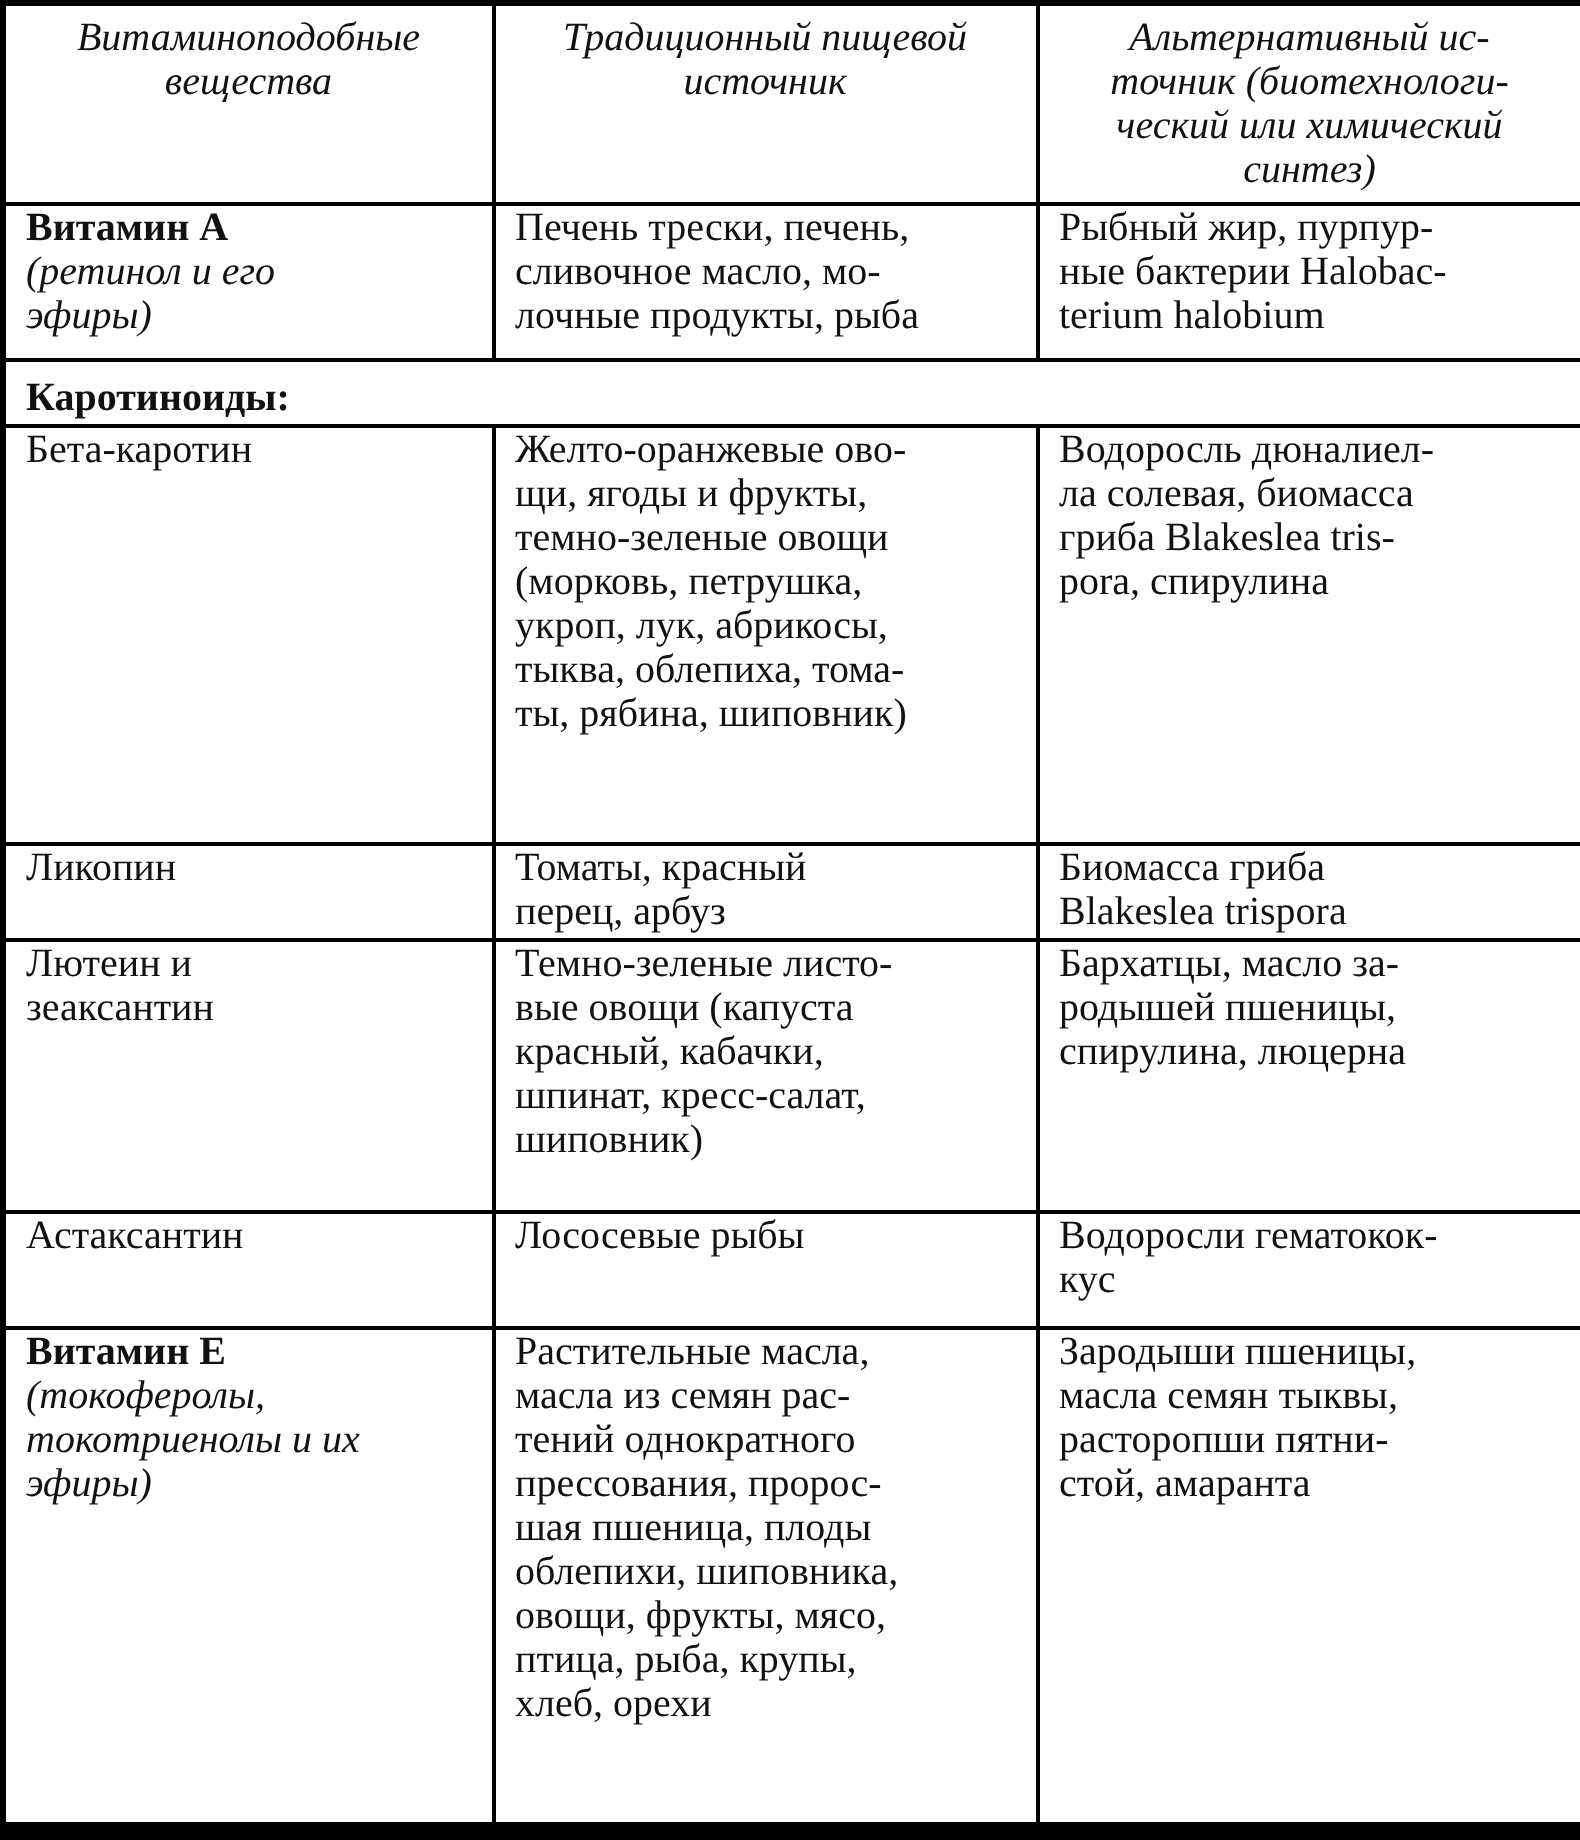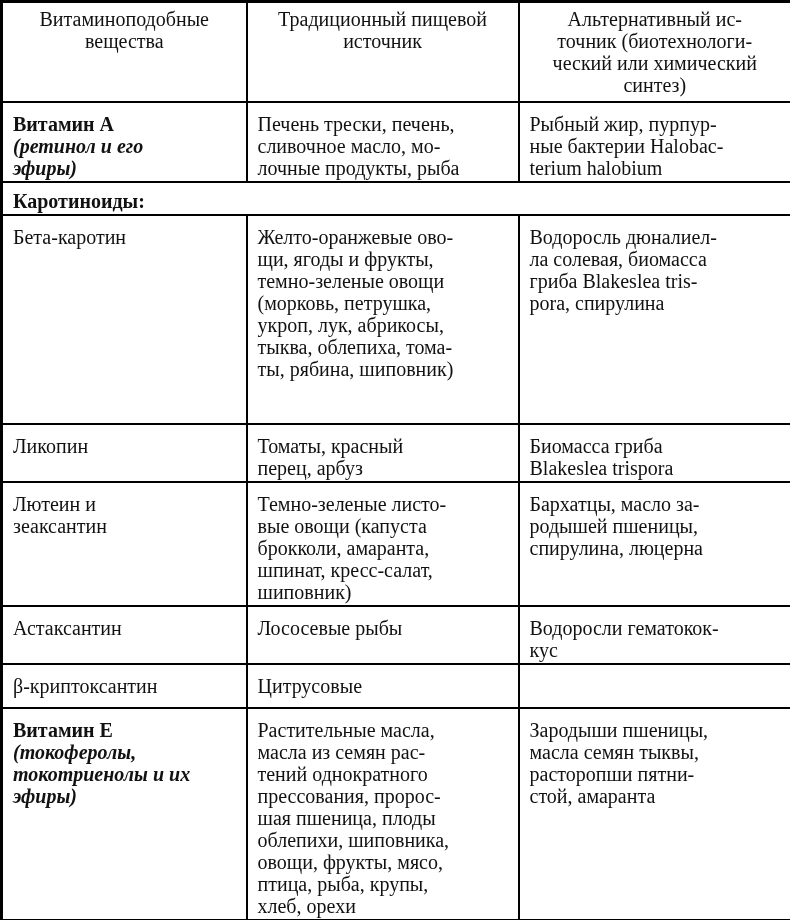--- a/index.html
+++ b/index.html
@@ -26,54 +26,55 @@
   }
   table.vitamins th,
   table.vitamins td {
     border: 2px solid #000;
     vertical-align: top;
     overflow: hidden;
     font-size: 20px;
     line-height: 22px;
   }
   th.hdr-cell {
+    font-style: italic;
     font-weight: normal;
     text-align: center;
     padding: 5px 4px 0 4px;
   }
   td.body-cell {
     text-align: left;
-    padding: 10px 6px 2px 10px;
+    padding: 0 6px 2px 10px;
   }
   .pre {
     white-space: pre-line;
   }
   .name-title {
     display: block;
     font-weight: bold;
     white-space: pre-line;
   }
   .name-note {
     display: block;
-    font-weight: bold;
+    font-weight: normal;
     font-style: italic;
     white-space: pre-line;
   }
   tr.section-row td {
     font-weight: bold;
     padding: 7px 6px 2px 10px;
   }
   
   tr.r-header       { height: 100px; }
   tr.r-vitamin-a    { height: 78px;  }
   tr.r-section      { height: 30px;  }
   tr.r-beta         { height: 209px; }
   tr.r-alpha        { height: 38px;  }
   tr.r-lycopene     { height: 42px;  }
-  tr.r-lutein       { height: 122px; }
+  tr.r-lutein       { height: 136px; }
   tr.r-astaxanthin  { height: 58px;  }
   tr.r-crypto       { height: 44px;  }
   tr.r-vitamin-e    { height: auto;  }
 </style>
 </head>
 <body>
 
 <table class="vitamins">
   <colgroup>
     <col style="width:245px">
@@ -160,21 +161,21 @@
     </tr>
 
     <tr class="r-lutein">
       <td class="body-cell">
         <span class="pre">Лютеин и
 зеаксантин</span>
       </td>
       <td class="body-cell">
         <span class="pre">Темно-зеленые листо-
 вые овощи (капуста
-брокколи, амаранта,
+красный, кабачки,
 шпинат, кресс-салат,
 шиповник)</span>
       </td>
       <td class="body-cell">
         <span class="pre">Бархатцы, масло за-
 родышей пшеницы,
 спирулина, люцерна</span>
       </td>
     </tr>
 
@@ -184,31 +185,20 @@
       </td>
       <td class="body-cell">
         <span class="pre">Лососевые рыбы</span>
       </td>
       <td class="body-cell">
         <span class="pre">Водоросли гематокок-
 кус</span>
       </td>
     </tr>
 
-    <tr class="r-crypto">
-      <td class="body-cell">
-        <span class="pre">β-криптоксантин</span>
-      </td>
-      <td class="body-cell">
-        <span class="pre">Цитрусовые</span>
-      </td>
-      <td class="body-cell">
-        <span class="pre"></span>
-      </td>
-    </tr>
 
     <tr class="r-vitamin-e">
       <td class="body-cell">
         <span class="name-title">Витамин Е</span>
         <span class="name-note">(токоферолы,
 токотриенолы и их
 эфиры)</span>
       </td>
       <td class="body-cell">
         <span class="pre">Растительные масла,

